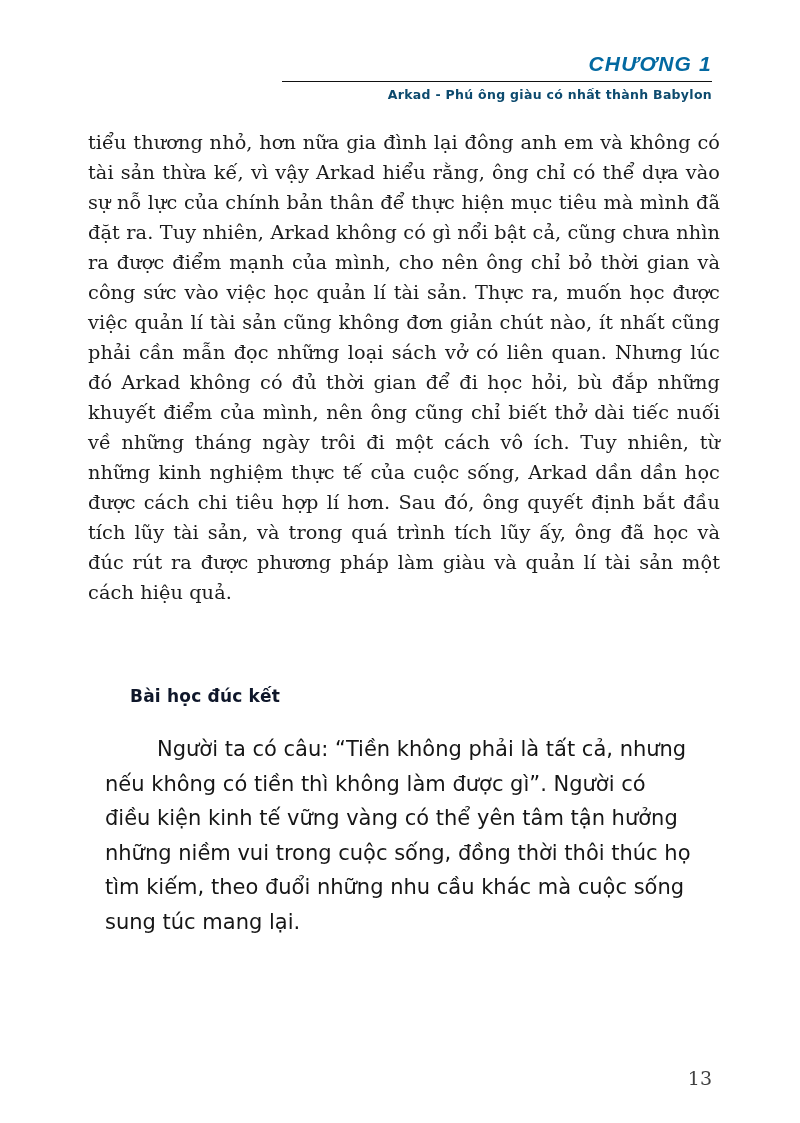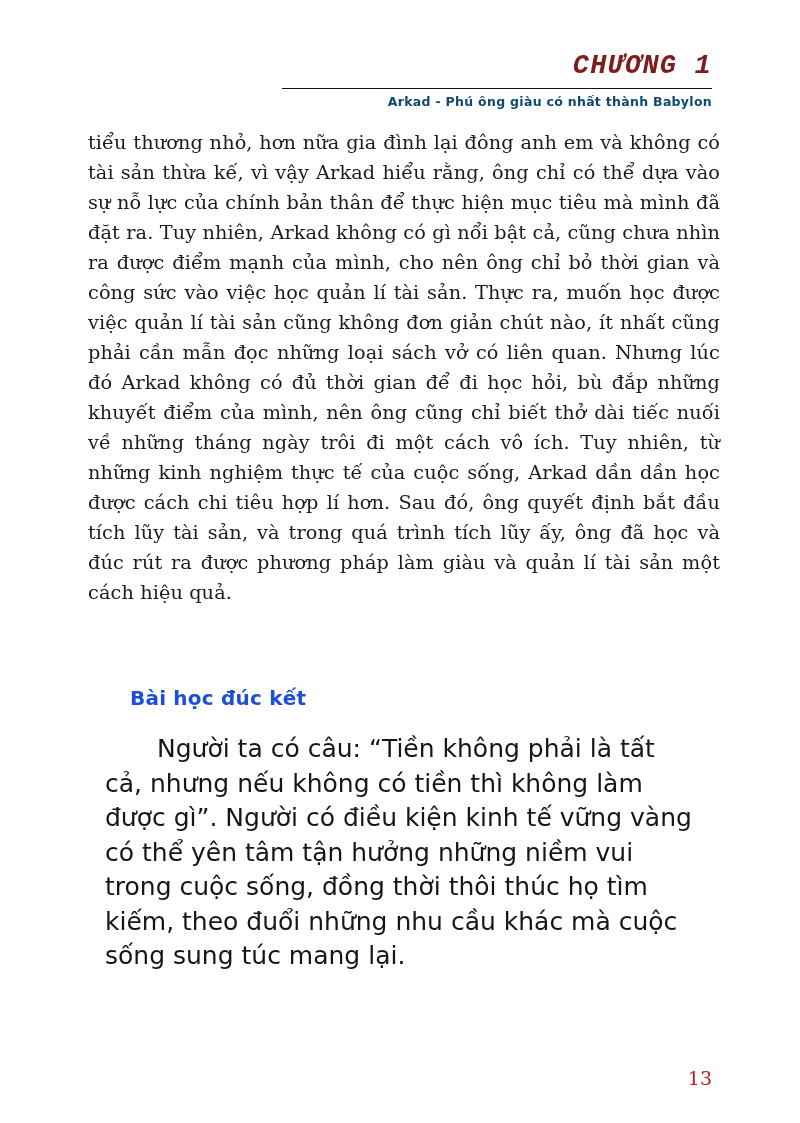--- a/index.html
+++ b/index.html
@@ -24,24 +24,24 @@
 
   
   .header {
     position: absolute;
     top: 52px;
     right: 88px;
     width: 430px;
     text-align: right;
   }
   .header-chapter {
-    font-family: Liberation Mono, monospace;
-    font-size: 27px;
+    font-family: Liberation Sans, sans-serif;
+    font-size: 21px;
     letter-spacing: 1.2px;
-    color: #7f1d1d;
+    color: #0369a1;
     font-style: italic;
     font-weight: 600;
     line-height: 1.1;
     white-space: nowrap;
   }
   .header-rule {
     margin-top: 6px;
     border-top: 1.6px solid #111;
     width: 100%;
   }
@@ -74,50 +74,50 @@
   }
 
   
   .section-heading {
     position: absolute;
     top: 686px;
     left: 130px;
     width: 560px;
     font-family: "DejaVu Sans", sans-serif;
     font-weight: 700;
-    font-size: 20px;
-    color: #1d4ed8;
+    font-size: 17px;
+    color: #0f172a;
     letter-spacing: 0.2px;
   }
 
   
   .lesson-block {
     position: absolute;
     top: 732px;
     left: 105px;
     width: 588px;
   }
   .lesson-para {
     font-family: "DejaVu Sans", sans-serif;
-    font-size: 25px;
+    font-size: 21px;
     line-height: 34.5px;
     color: #161616;
     margin: 0;
     text-align: left;
     text-indent: 52px;
   }
 
   
   .page-number {
     position: absolute;
     bottom: 34px;
     right: 88px;
     font-family: "DejaVu Serif", serif;
     font-size: 19px;
-    color: #b91c1c;
+    color: #404040;
   }
 
   
   .paper-edge {
     position: absolute;
     inset: 0;
     pointer-events: none;
     box-shadow: inset 0 0 0 0 rgba(0,0,0,0);
   }
 </style>

